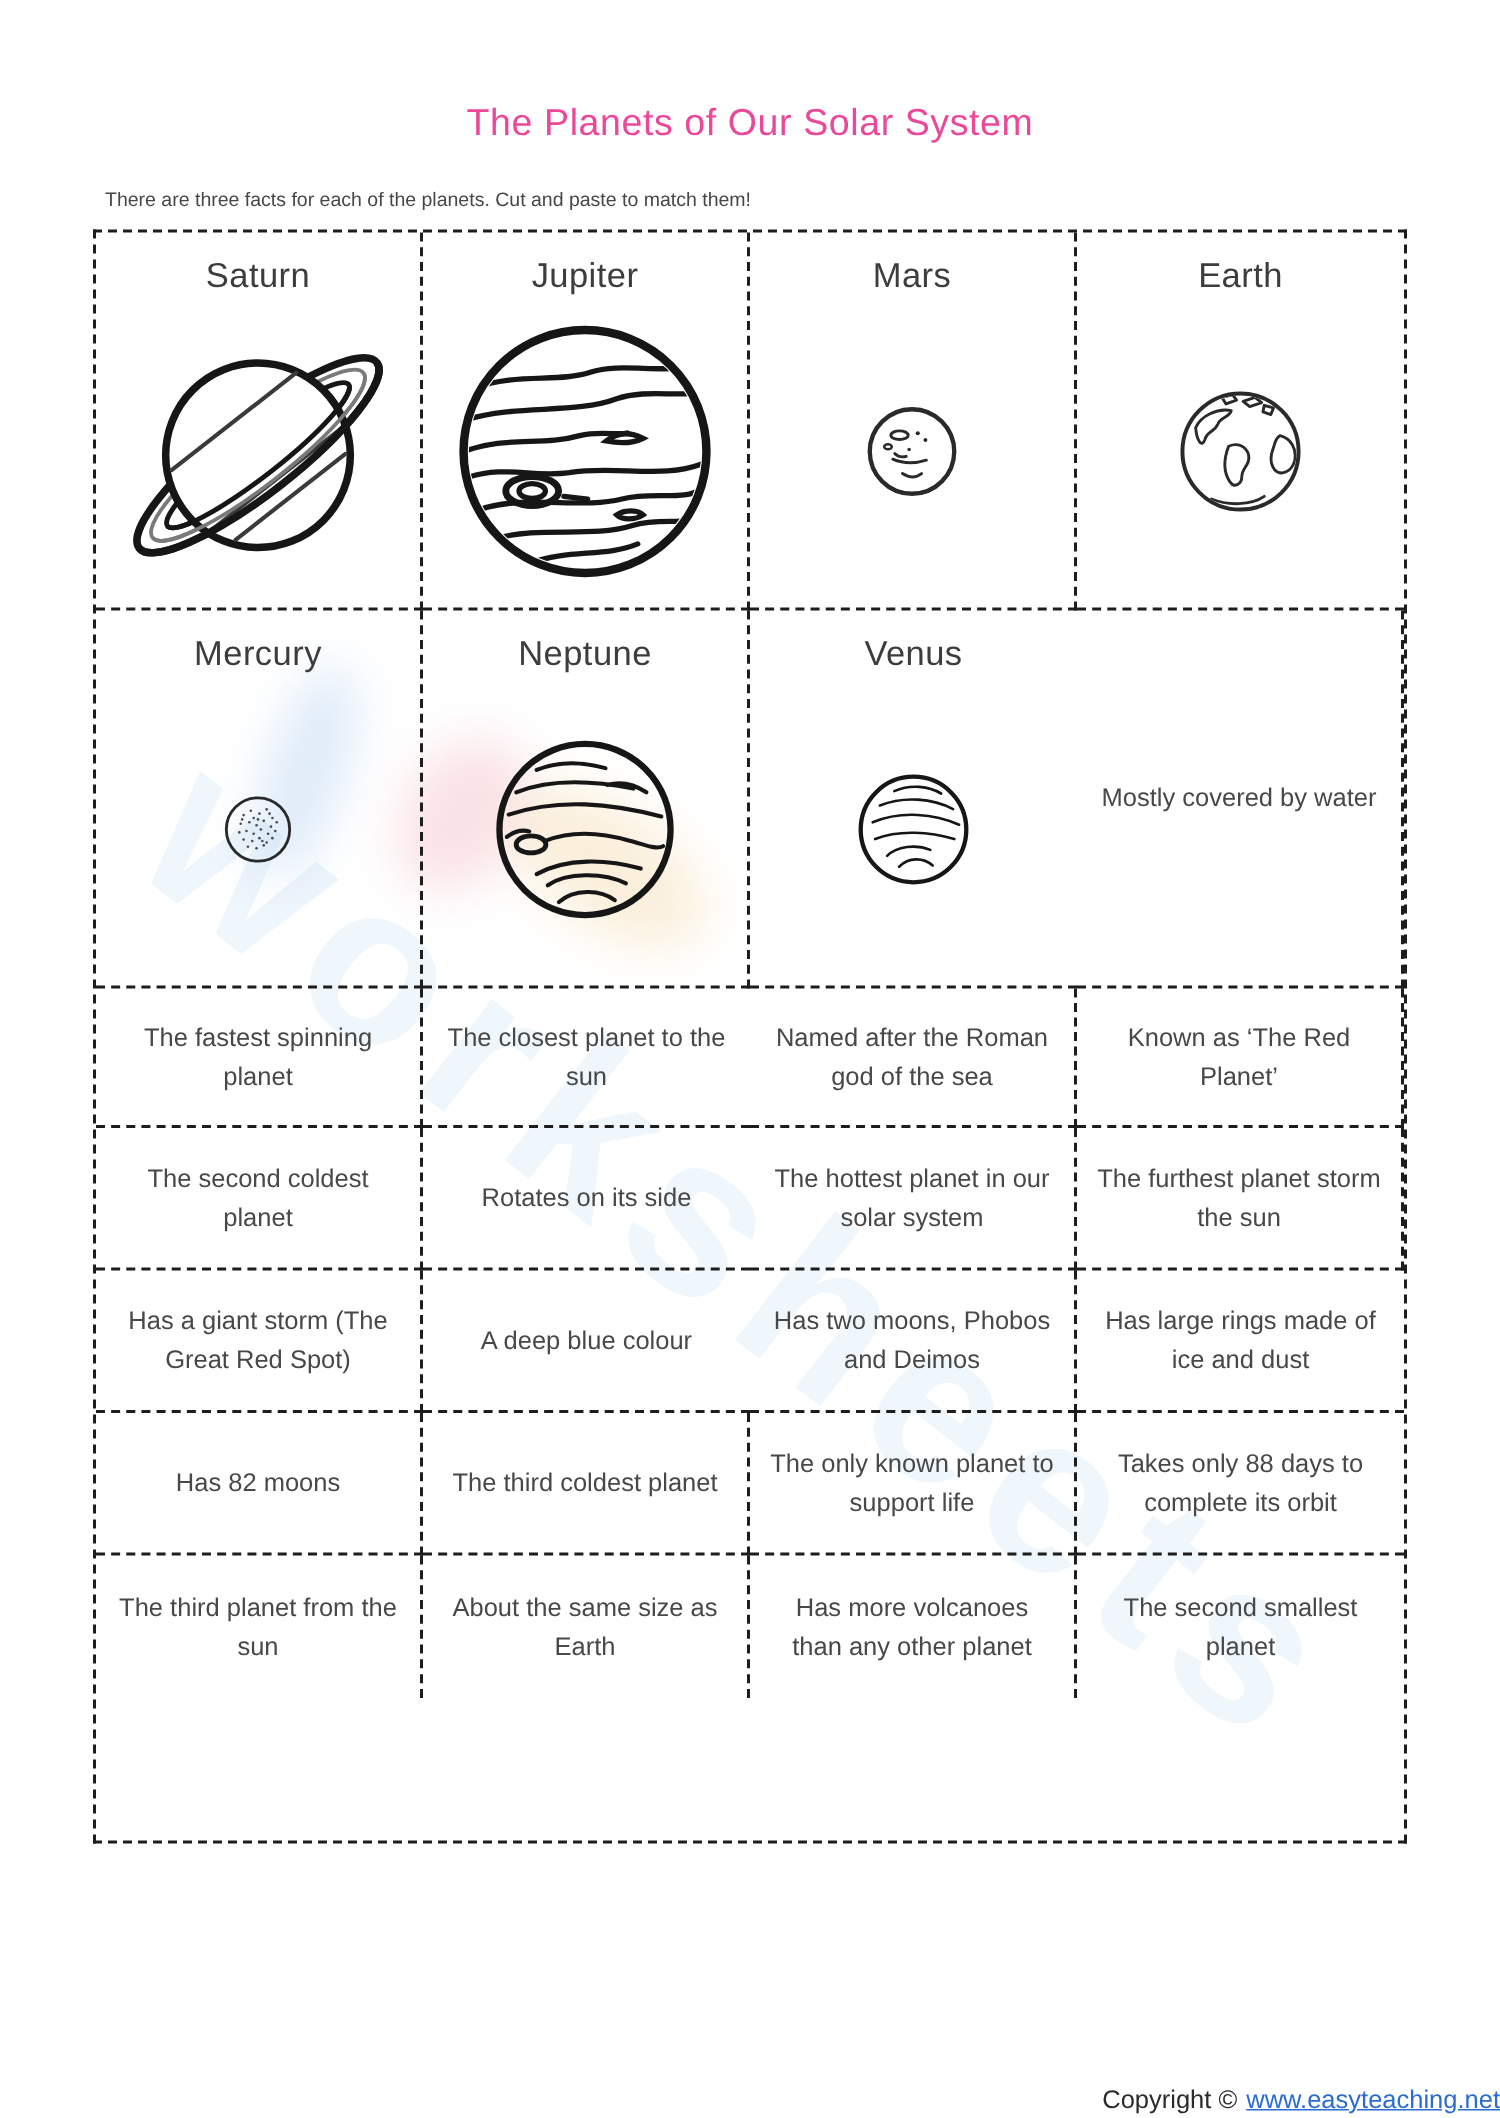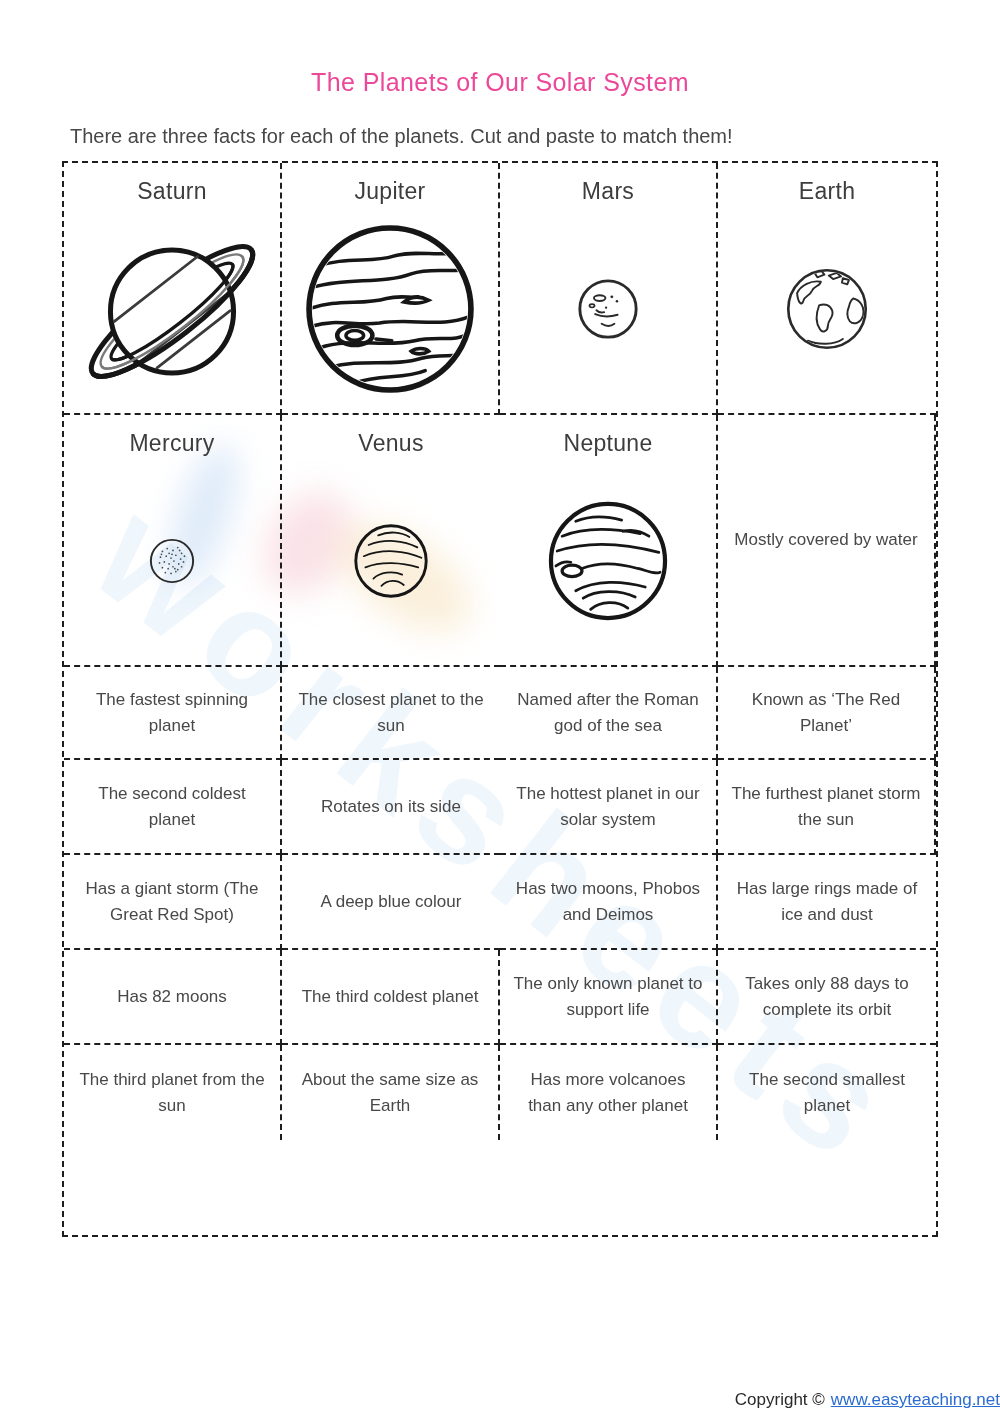--- a/index.html
+++ b/index.html
@@ -23,21 +23,21 @@
   .wm-blob.pink   { left:268px; top:420px; width:80px;  height:110px; background:#f3b9c4; transform:rotate(30deg); }
   .wm-blob.yellow { left:330px; top:470px; width:150px; height:80px;  background:#f4d8a6; transform:rotate(35deg); }
 
   
   .title {
     margin-top:68px; text-align:center;
     font-size:25px; letter-spacing:.4px; color:#ec4899; font-weight:normal;
   }
   .subtitle {
     margin:28px 0 13px 70px;
-    font-size:20px; color:#474747;
+    font-size:13px; color:#474747;
   }
 
   
   .sheet-table {
     position:relative; margin:0 62px; width:876px;
     display:grid;
     grid-template-columns:repeat(4, 1fr);
     grid-template-rows:252px 252px 93px 95px 95px 95px 95px 95px;
     border:2.5px dashed #1d1d1d;
     background:transparent;
@@ -217,40 +217,20 @@
               <circle cx="44" cy="34" r="1.8"></circle>
               <circle cx="28" cy="36" r="1.8"></circle>
             <circle cx="66" cy="28" r="1.8"></circle>
               <circle cx="50" cy="36" r="1.8"></circle>
               <circle cx="56" cy="66" r="1.8"></circle>
           </g>
         </svg>
       </div>
     </div>
 
-    <div class="cell pcell last-col">
-      <div class="planet-name">Venus</div>
-      <div class="planet-art">
-        <svg class="art" width="80" height="80" viewBox="0 0 100 100" fill="none" stroke="#161616" stroke-linecap="round">
-          <circle cx="50" cy="50" r="44" stroke-width="3.6"></circle>
-          <clipPath id="venclip">
-              <circle cx="50" cy="50" r="42.3"></circle>
-            </clipPath>
-          <g clip-path="url(#venclip)" stroke-width="2.2">
-            <path d="M34,18 C48,12 63,14 73,20"></path>
-            <path d="M22,30 C42,22 66,24 83,33"></path>
-            <path d="M16,44 C40,34 68,37 88,46"></path>
-            <path d="M18,58 C38,50 64,52 84,58"></path>
-            <path d="M28,72 C36,64 52,62 64,67"></path>
-            <path d="M38,81 C46,73 58,73 66,80"></path>
-          </g>
-        </svg>
-      </div>
-    </div>
-
     <div class="cell pcell">
       <div class="planet-name">Neptune</div>
       <div class="planet-art">
         <svg class="art" width="124" height="124" viewBox="0 0 100 100" fill="none" stroke="#161616" stroke-linecap="round">
           <circle cx="50" cy="50" r="46" stroke-width="3.4"></circle>
           <clipPath id="nepclip">
               <circle cx="50" cy="50" r="44.3"></circle>
             </clipPath>
           <g clip-path="url(#nepclip)" stroke-width="2.2">
             <path d="M24,18 C36,13 50,14 61,17"></path>
@@ -261,20 +241,40 @@
             <path d="M29,56 C44,50 60,52 74,56 C82,58 88,61 92,59"></path>
             <path d="M8,54 c4,-3 8,-4 12,-3"></path>
             <path d="M24,74 C40,65 62,66 80,71"></path>
             <path d="M30,80 C40,73 60,73 72,79"></path>
             <path d="M36,89 C44,82 58,82 66,88"></path>
           </g>
         </svg>
       </div>
     </div>
 
+    <div class="cell pcell last-col">
+      <div class="planet-name">Venus</div>
+      <div class="planet-art">
+        <svg class="art" width="80" height="80" viewBox="0 0 100 100" fill="none" stroke="#161616" stroke-linecap="round">
+          <circle cx="50" cy="50" r="44" stroke-width="3.6"></circle>
+          <clipPath id="venclip">
+              <circle cx="50" cy="50" r="42.3"></circle>
+            </clipPath>
+          <g clip-path="url(#venclip)" stroke-width="2.2">
+            <path d="M34,18 C48,12 63,14 73,20"></path>
+            <path d="M22,30 C42,22 66,24 83,33"></path>
+            <path d="M16,44 C40,34 68,37 88,46"></path>
+            <path d="M18,58 C38,50 64,52 84,58"></path>
+            <path d="M28,72 C36,64 52,62 64,67"></path>
+            <path d="M38,81 C46,73 58,73 66,80"></path>
+          </g>
+        </svg>
+      </div>
+    </div>
+
     <div class="cell fcell">Mostly covered by water</div>
     <div class="cell fcell">The fastest spinning planet</div>
     <div class="cell fcell last-col">The closest planet to the sun</div>
 
     <div class="cell fcell">Named after the Roman god of the sea</div>
     <div class="cell fcell">Known as ‘The Red Planet’</div>
     <div class="cell fcell">The second coldest planet</div>
     <div class="cell fcell last-col">Rotates on its side</div>
 
     <div class="cell fcell">The hottest planet in our solar system</div>

